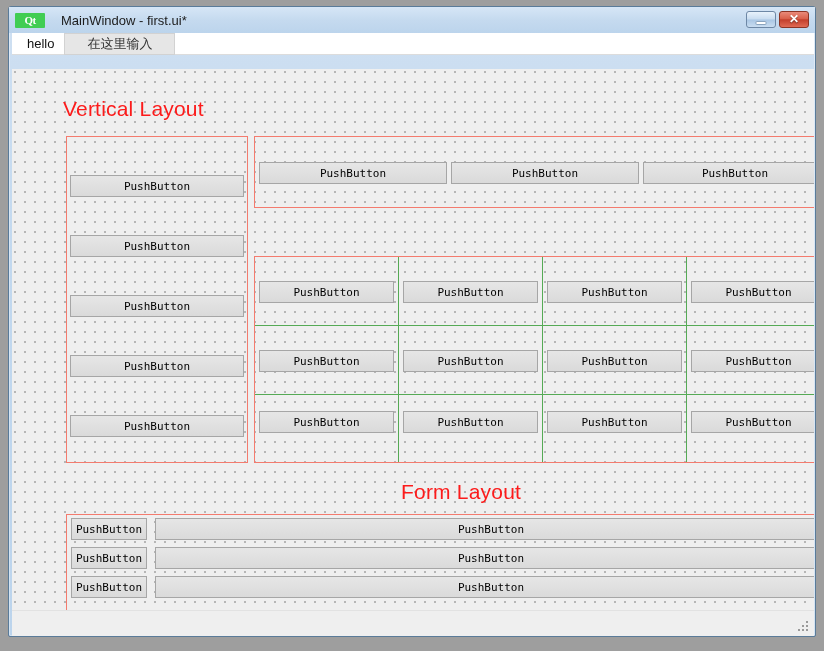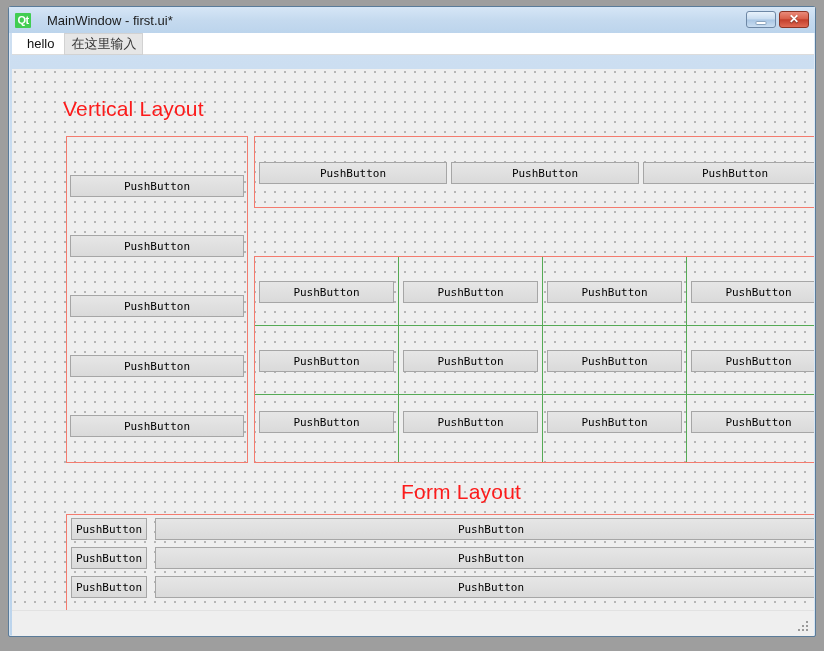--- a/index.html
+++ b/index.html
@@ -36,29 +36,29 @@
     left: 0; top: 0;
     width: 100%;
     height: 26px;
     display: flex;
     align-items: center;
     padding-left: 6px;
     box-sizing: border-box;
     background: linear-gradient(to bottom, #d6e6f6 0%, #c5daef 50%, #bcd4ec 100%);
   }
   .qt-logo {
-    width: 16px; height: 15px;
+    width: 30px; height: 15px;
     background: #41cd52;
     color: #ffffff;
     font-size: 11px;
     font-weight: bold;
     line-height: 15px;
     text-align: center;
     border-radius: 1px;
-    font-family: Liberation Sans, sans-serif;
+    font-family: Liberation Serif, serif;
     letter-spacing: -0.5px;
   }
   .title-text {
     margin-left: 16px;
     font-size: 13px;
     color: #1b1b1b;
     white-space: nowrap;
   }
   .win-buttons {
     position: absolute;
@@ -124,21 +124,21 @@
     color: #111111;
     padding: 2px 7px;
     margin-right: 3px;
     cursor: default;
     white-space: nowrap;
   }
   .menu-item.placeholder {
     background: #e6e6e6;
     border: 1px solid #d2d2d2;
     color: #333333;
-    padding: 1px 6px;
+    padding: 1px 22px;
   }
 
   
   .canvas {
     position: absolute;
     left: 3px;
     top: 62px;
     width: 802px;
     height: 555px;
     background-color: #efefef;

